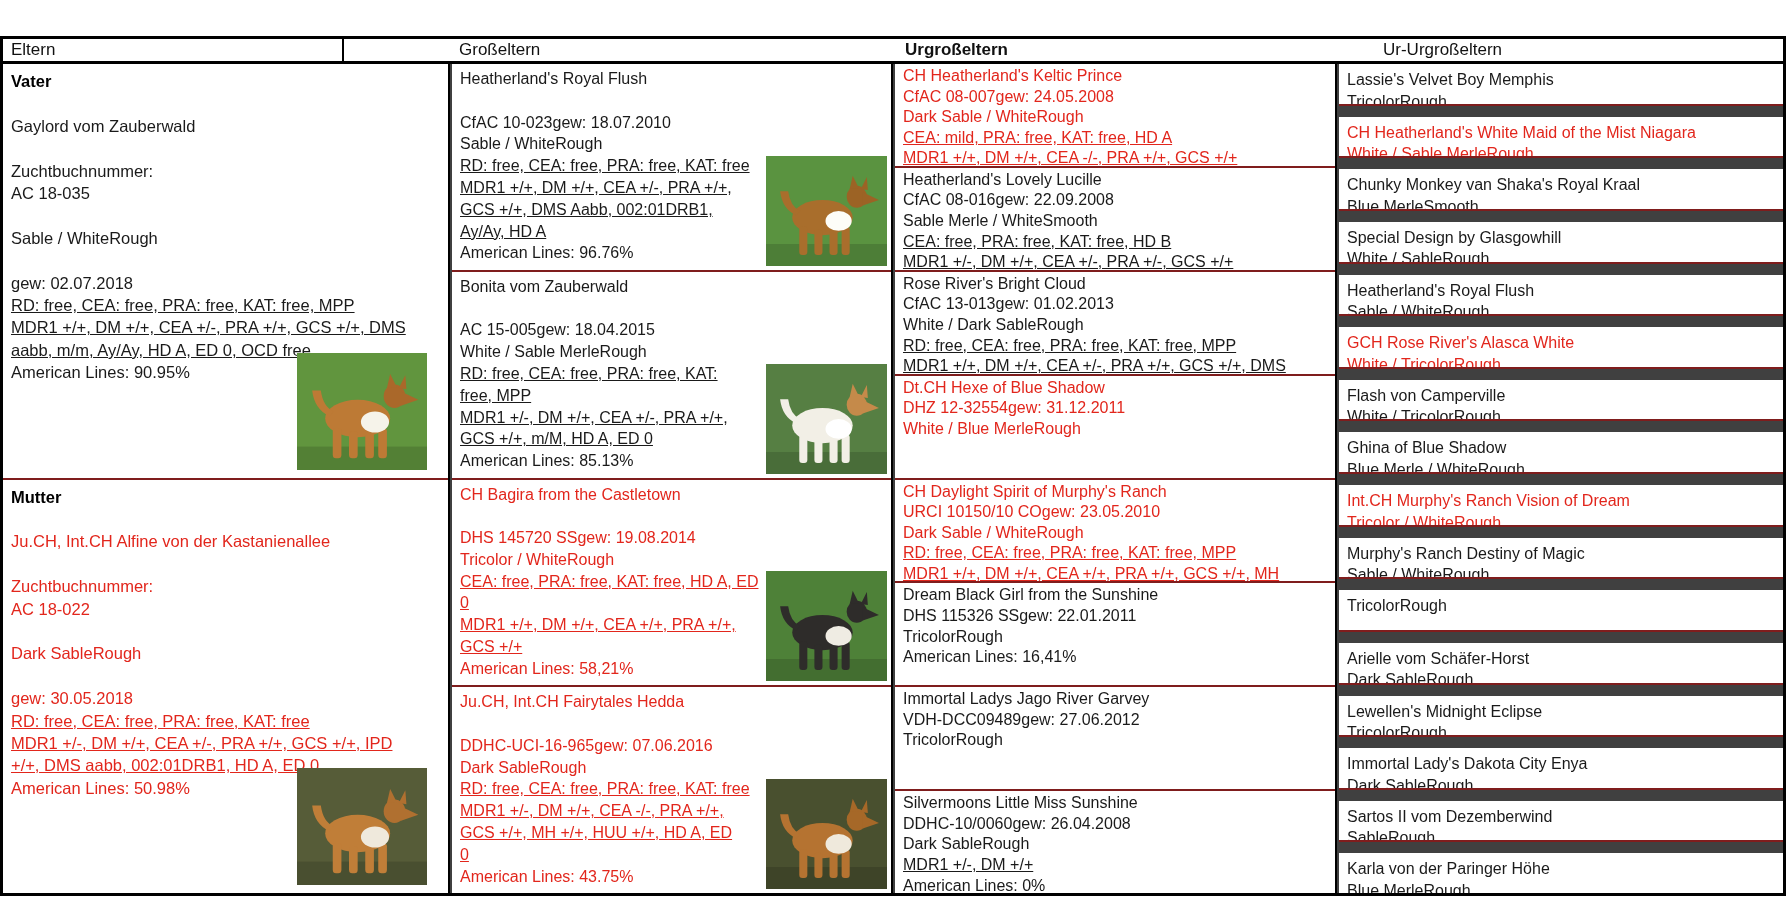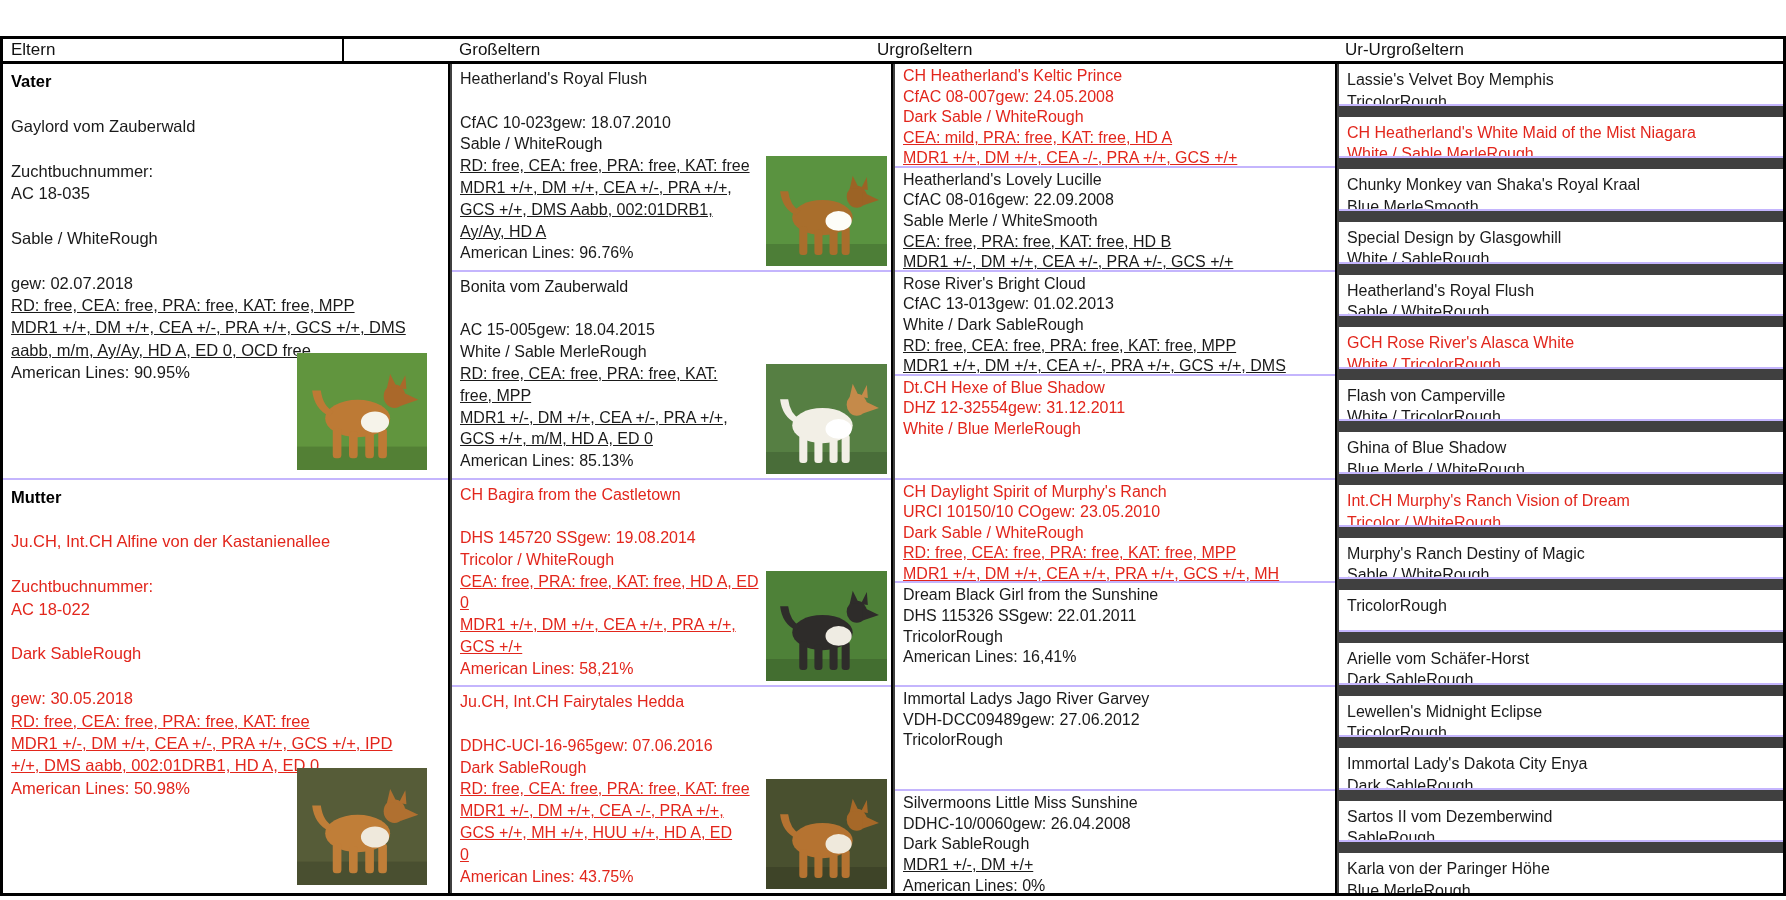--- a/index.html
+++ b/index.html
@@ -6,29 +6,29 @@
   html,body{margin:0;padding:0;background:#fff;}
   #page{
     position:relative;width:1786px;height:860px;background:#404040;
     border:3px solid #000;box-sizing:border-box;
     font-family:"Liberation Sans","DejaVu Sans",sans-serif;
     color:#1a1a1a;overflow:hidden;margin-top:36px;
   }
   
   .header{position:absolute;top:0;left:0;right:0;height:22px;border-bottom:3px solid #000;background:#fff;}
   .header .hlabel{position:absolute;top:1px;font-size:17px;color:#111;white-space:nowrap;}
-  .hl1{left:8px;} .hl2{left:456px;} .hl3{left:874px;} .hl4{left:1342px;}
+  .hl1{left:8px;} .hl2{left:456px;} .hl3{left:902px;font-weight:bold;} .hl4{left:1380px;}
   .hsep{position:absolute;left:339px;top:0;width:2px;height:22px;background:#000;}
   
   .col{position:absolute;top:25px;bottom:0;display:flex;flex-direction:column;box-sizing:border-box;}
   .col1{left:0;width:447px;border-right:2px solid #000;}
   .col2{left:449px;width:441px;border-right:2px solid #000;}
   .col3{left:892px;width:442px;border-right:2px solid #000;}
   .col4{left:1336px;right:0;gap:11px;}
-  .cell{flex:1 1 0;position:relative;border-bottom:2px solid #c4b5fd;box-sizing:border-box;overflow:hidden;background:#fff;}
+  .cell{flex:1 1 0;position:relative;border-bottom:2px solid #7f1d1d;box-sizing:border-box;overflow:hidden;background:#fff;}
   .col .cell:last-child{border-bottom:none;}
   .col1 .cell{font-size:16.5px;line-height:22.4px;padding:6px 10px 0 8px;}
   .col2 .cell{font-size:16px;line-height:21.8px;padding:4px 8px 0 8px;}
   .col3 .cell{font-size:16px;line-height:20.6px;padding:2px 9px 0 8px;}
   .col4 .cell{font-size:16px;line-height:21.6px;padding:5px 10px 0 8px;}
   .line{white-space:nowrap;}
   .pre{white-space:pre;text-decoration:underline;}
   .split{display:flex;}
   .sp::after{content:"\00a0";}
   .role{font-weight:bold;color:#000;}

